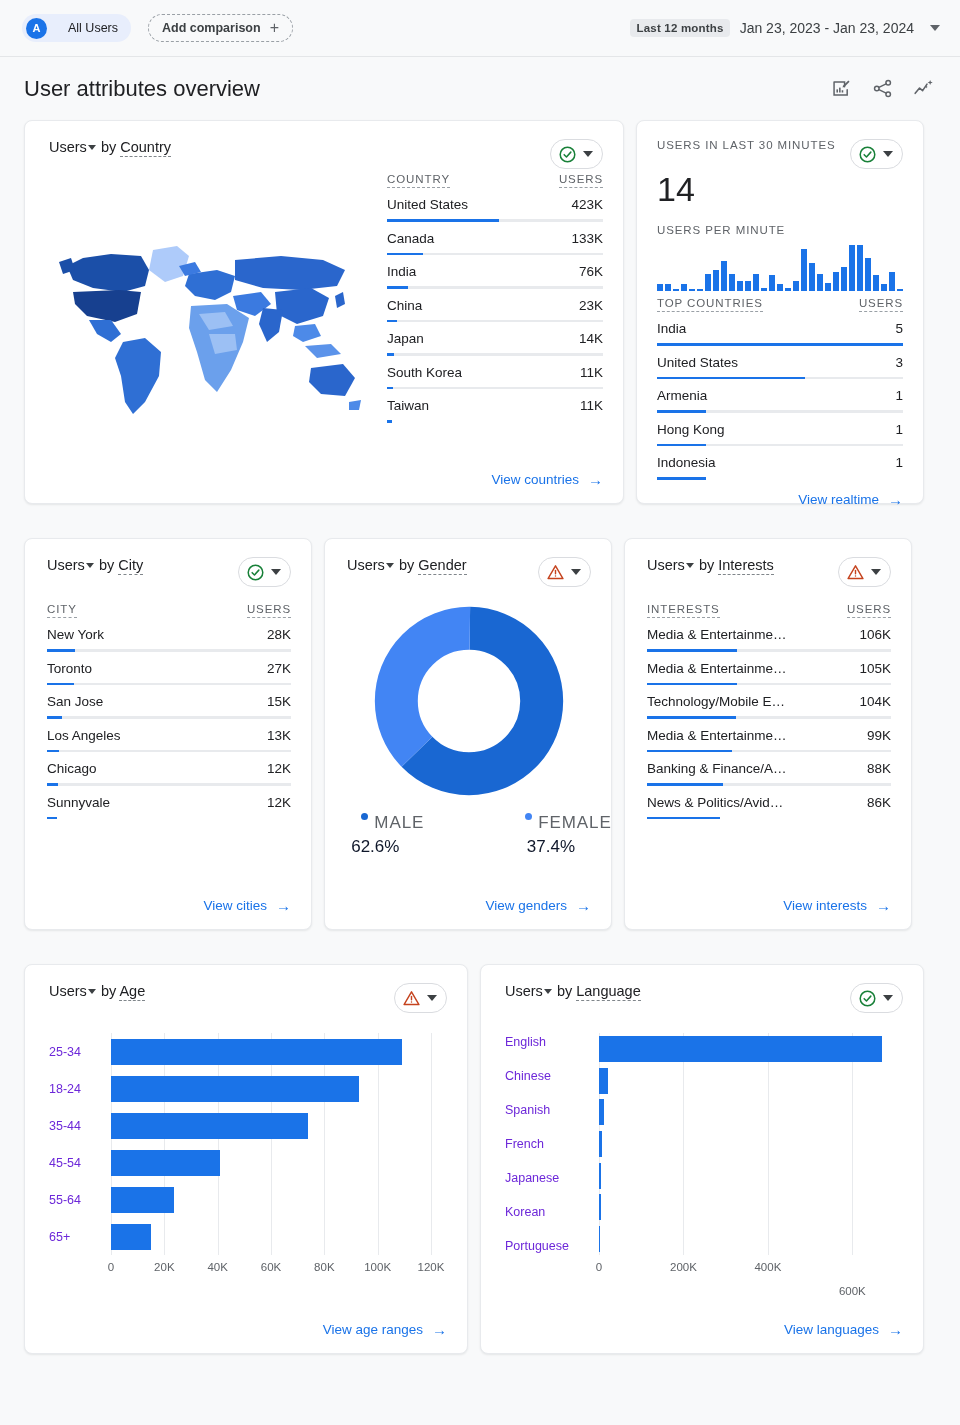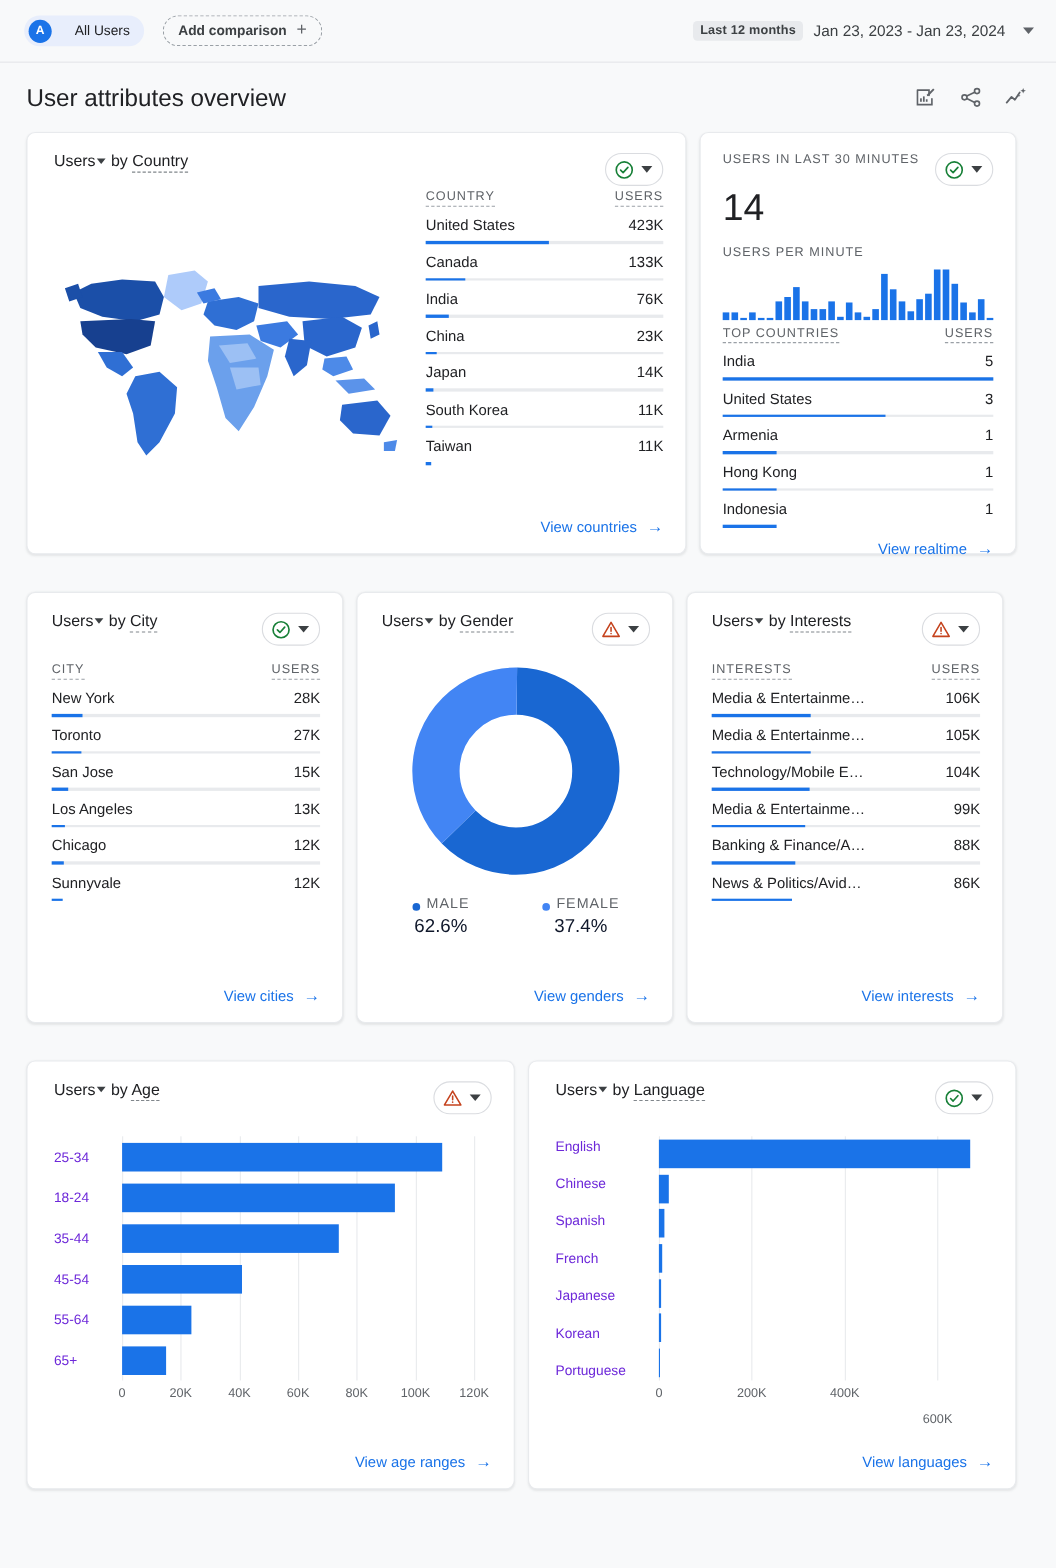--- a/index.html
+++ b/index.html
@@ -111,21 +111,21 @@
   .arrow-r { font-size: 15px; line-height: 1; }
   
   .rt-label { font-size: 11.5px; letter-spacing: .9px; color: #5f6368; }
   .rt-big { font-size: 34px; font-weight: 400; color: #202124; line-height: 1.1; margin-top: 2px; }
   .spark { display: flex; align-items: flex-end; gap: 2px; height: 46px; margin-top: 9px; }
   .spark i { display: block; flex: 1; background: #1a73e8; min-height: 2px; }
   
   .donut-wrap { display: flex; justify-content: center; margin-top: 18px; }
   .legend-row { display: flex; justify-content: center; gap: 66px; margin-top: 16px; }
   .legend-item { text-align: center; }
-  .legend-top { display: flex; align-items: flex-end; gap: 6px; font-size: 13px; letter-spacing: .9px; color: #5f6368; }
+  .legend-top { display: flex; align-items: flex-start; gap: 6px; font-size: 17px; letter-spacing: .9px; color: #5f6368; margin-left: 35px; }
   .dot { width: 7px; height: 7px; border-radius: 50%; display: inline-block; }
   .legend-pct { font-size: 17px; color: #0f172a; margin-top: 4px; font-weight: 400; }
   
   .hbar-chart { display: flex; margin-top: 20px; }
   .hbar-cats { display: flex; flex-direction: column; justify-content: space-around; padding-right: 10px; }
   .hbar-cat { font-size: 12.5px; color: #6d28d9; text-align: left; white-space: nowrap; }
   .hbar-plot { flex: 1; position: relative; }
   .grid-line { position: absolute; top: 0; bottom: 0; width: 1px; background: #e8eaed; }
   .hbars { position: relative; height: 100%; display: flex; flex-direction: column; justify-content: space-around; }
   .hbar-row { display: flex; align-items: center; }

